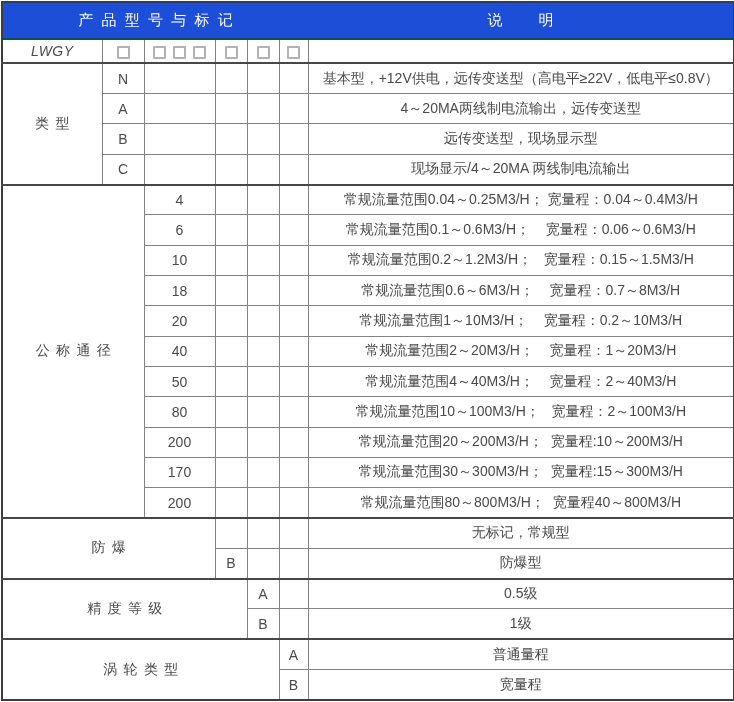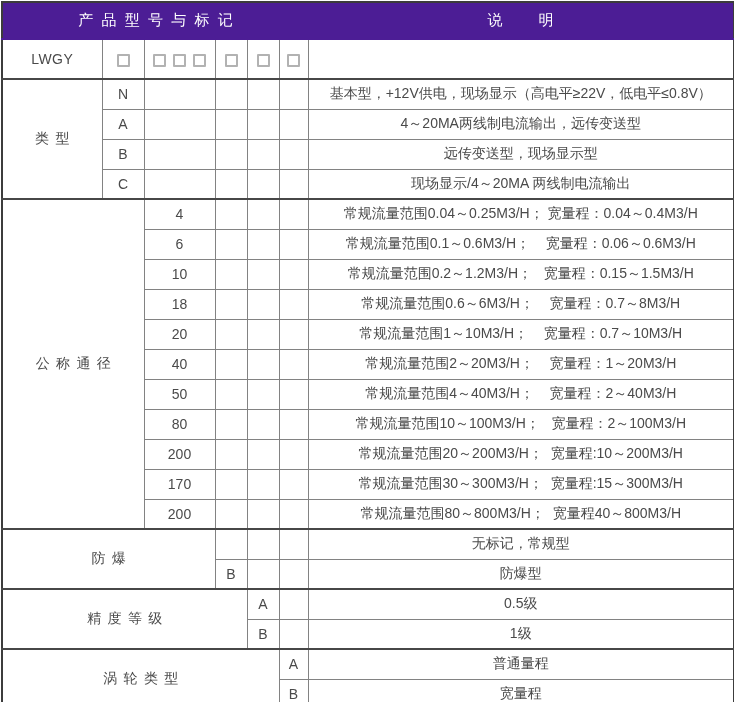--- a/index.html
+++ b/index.html
@@ -24,36 +24,36 @@
   table.spec td {
     border: 1px solid #828282;
     padding: 0 4px;
     text-align: center;
     vertical-align: middle;
     color: #4a4a4a;
     font-size: 14px;
     overflow: hidden;
   }
   table.spec th {
-    background: #4c1d95;
+    background: #1d4ed8;
     color: #ffffff;
     font-weight: normal;
     font-size: 15px;
     height: 33px;
     border: none;
-    border-bottom: 2px solid #4c1d95;
+    border-bottom: 2px solid #14532d;
     text-align: center;
     vertical-align: middle;
   }
   th.head-right { border-left: 1px solid #ffffff; }
   th.head-left  { letter-spacing: 0.55em; text-indent: 0.55em; }
   th.head-right { letter-spacing: 2.4em;  text-indent: 2.4em; }
 
   tr.row { height: 30px; }
-  tr.model-row { height: 40px; }
+  tr.model-row { height: 24px; font-style: italic; }
   tr.section-start td { border-top: 2px solid #474747; }
 
   td.label-cell {
     letter-spacing: 0.45em;
     text-indent: 0.45em;
     font-size: 15px;
     color: #4a4a4a;
     margin-left: 16px;
   }
   td.code-cell {
@@ -126,21 +126,21 @@
         <td class="desc-cell"></td>
       </tr>
 
       <tr class="row section-start">
         <td class="label-cell" rowspan="4">类型</td>
         <td class="code-cell">N</td>
         <td></td>
         <td></td>
         <td></td>
         <td></td>
-        <td class="desc-cell">基本型，+12V供电，现场显示（高电平≥22V，低电平≤0.8V）</td>
+        <td class="desc-cell">基本型，+12V供电，远传变送型（高电平≥22V，低电平≤0.8V）</td>
       </tr>
       <tr class="row">
         <td class="code-cell">A</td>
         <td></td>
         <td></td>
         <td></td>
         <td></td>
         <td class="desc-cell">4～20MA两线制电流输出，远传变送型</td>
       </tr>
       <tr class="row">
@@ -187,21 +187,21 @@
         <td></td>
         <td></td>
         <td></td>
         <td class="desc-cell">常规流量范围0.6～6M3/H；    宽量程：0.7～8M3/H</td>
       </tr>
       <tr class="row">
         <td class="code-cell">20</td>
         <td></td>
         <td></td>
         <td></td>
-        <td class="desc-cell">常规流量范围1～10M3/H；    宽量程：0.7～10M3/H</td>
+        <td class="desc-cell">常规流量范围1～10M3/H；    宽量程：0.2～10M3/H</td>
       </tr>
       <tr class="row">
         <td class="code-cell">40</td>
         <td></td>
         <td></td>
         <td></td>
         <td class="desc-cell">常规流量范围2～20M3/H；    宽量程：1～20M3/H</td>
       </tr>
       <tr class="row">
         <td class="code-cell">50</td>

